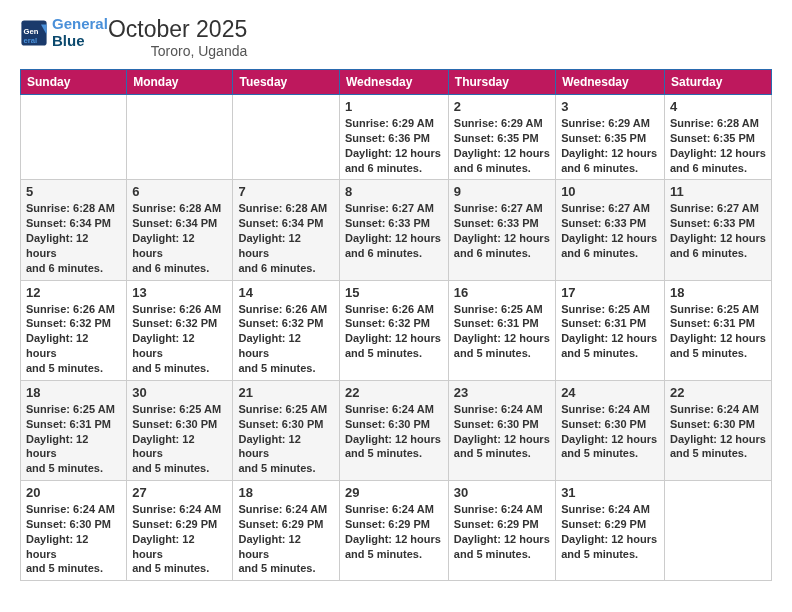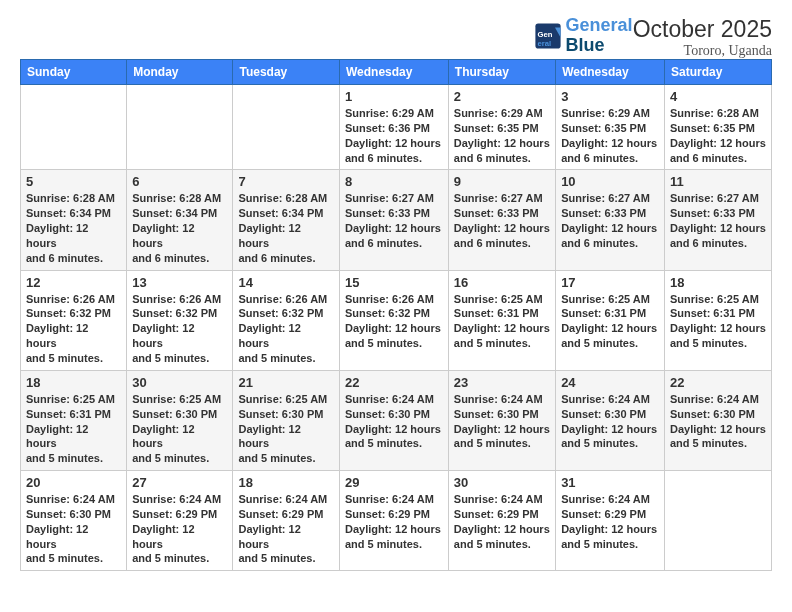--- a/index.html
+++ b/index.html
@@ -11,30 +11,31 @@
       overflow: hidden;
     }
     .page {
       width: 792px;
       height: 612px;
       padding: 16px 20px;
       background: #fff;
     }
     .header {
       display: flex;
-      justify-content: flex-end;
+      justify-content: flex-start;
       align-items: flex-start;
+      margin-bottom: 10px;
     }
     .logo {
       display: flex;
       align-items: center;
       gap: 4px;
     }
     .logo-text {
-      font-size: 18px;
+      font-size: 15px;
       font-weight: bold;
       color: #1a1a2e;
       line-height: 1.1;
     }
     .logo-text span {
       color: #4a90d9;
     }
     .logo-icon {
       width: 28px;
       height: 28px;
@@ -43,29 +44,28 @@
       text-align: right;
     }
     .month-title {
       font-size: 23px;
       font-weight: normal;
       color: #333;
     }
     .location {
       font-size: 14px;
       color: #555;
-      font-family: Liberation Serif, serif;
     }
     .calendar {
       width: 100%;
       border-collapse: collapse;
       border: 1px solid #ccc;
     }
     .calendar th {
-      background-color: #3b82f6;
+      background-color: #be185d;
       color: #fff;
       font-size: 12px;
       font-weight: bold;
       padding: 5px 6px;
       text-align: left;
       border: 1px solid #2a6aaf;
     }
     .calendar td {
       vertical-align: top;
       padding: 4px 5px;

